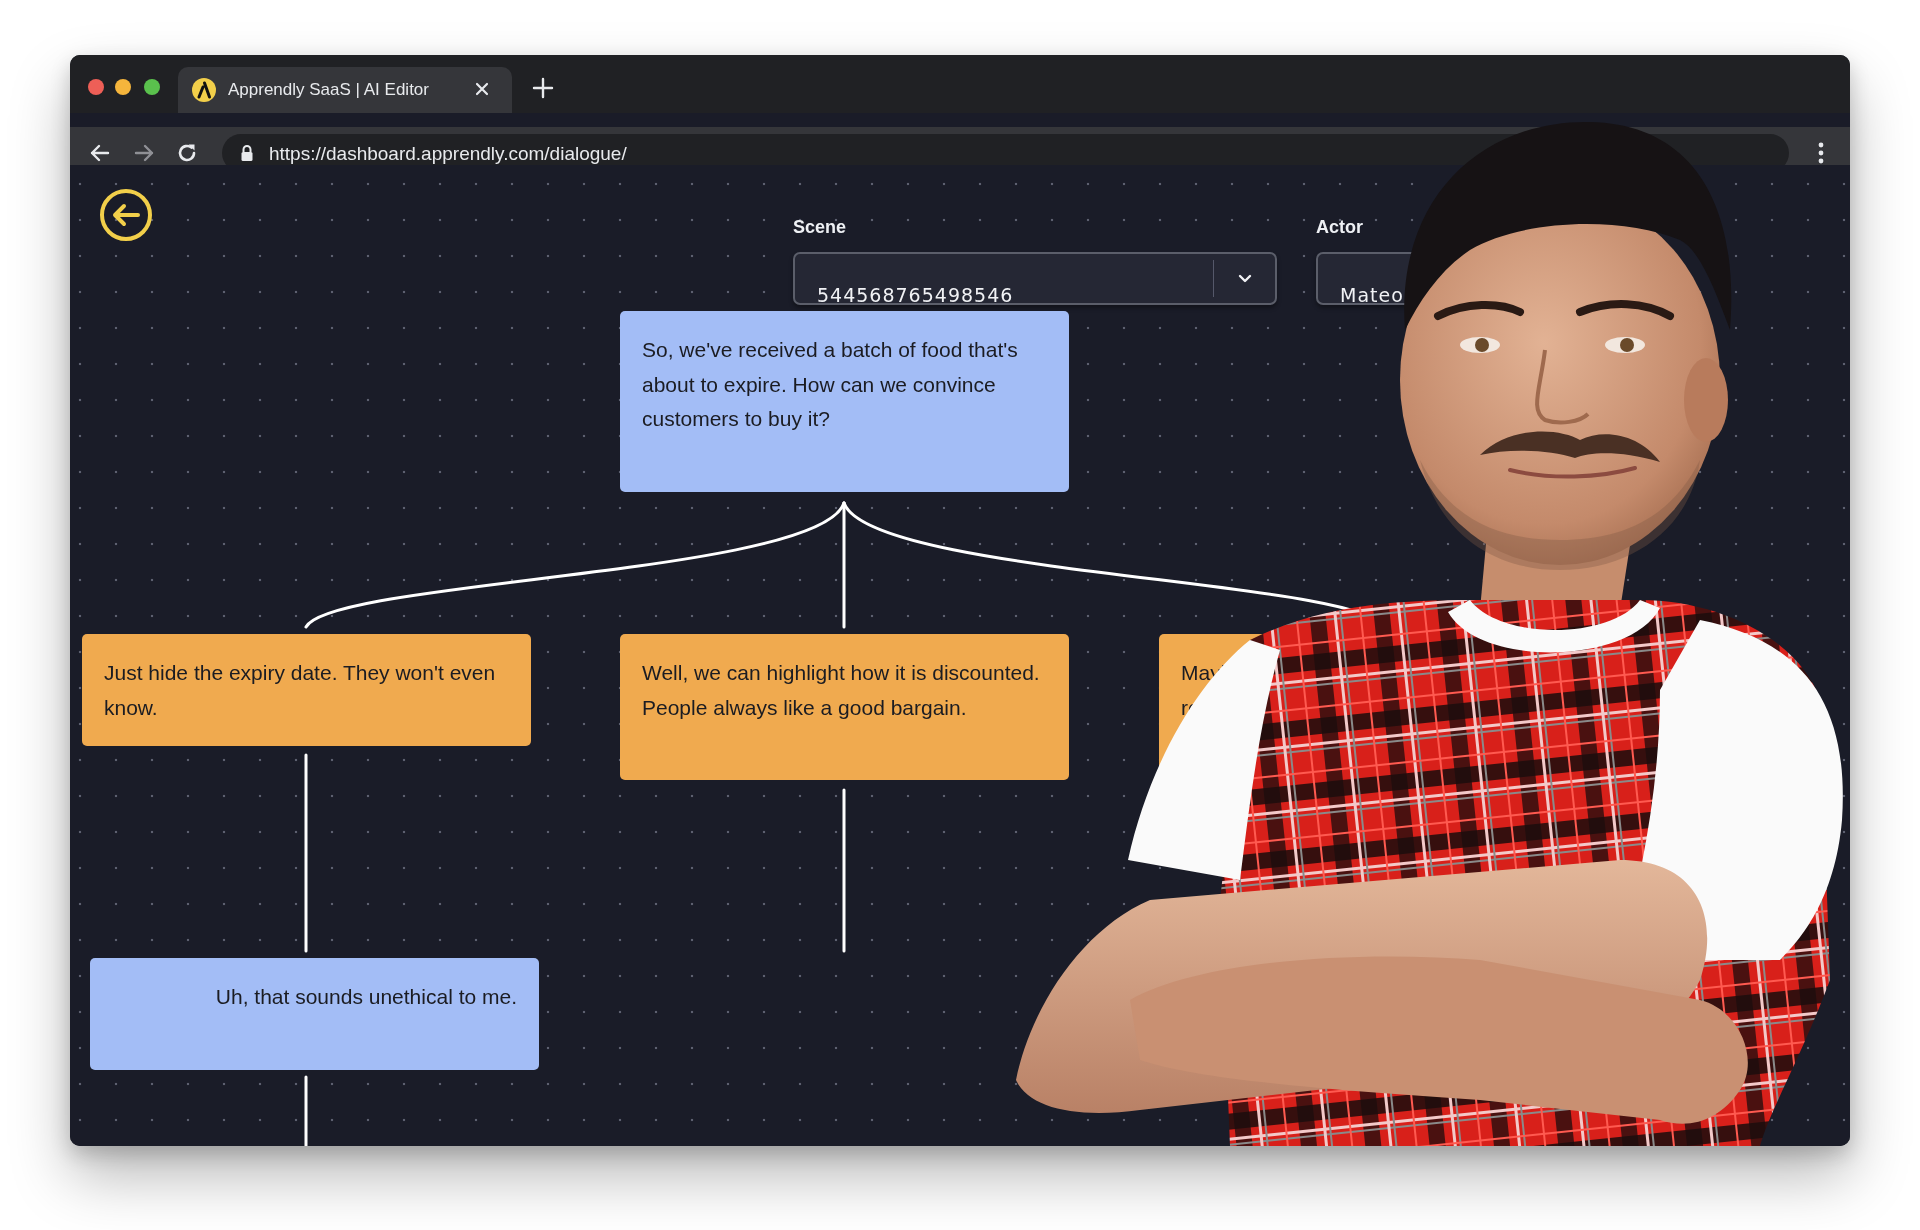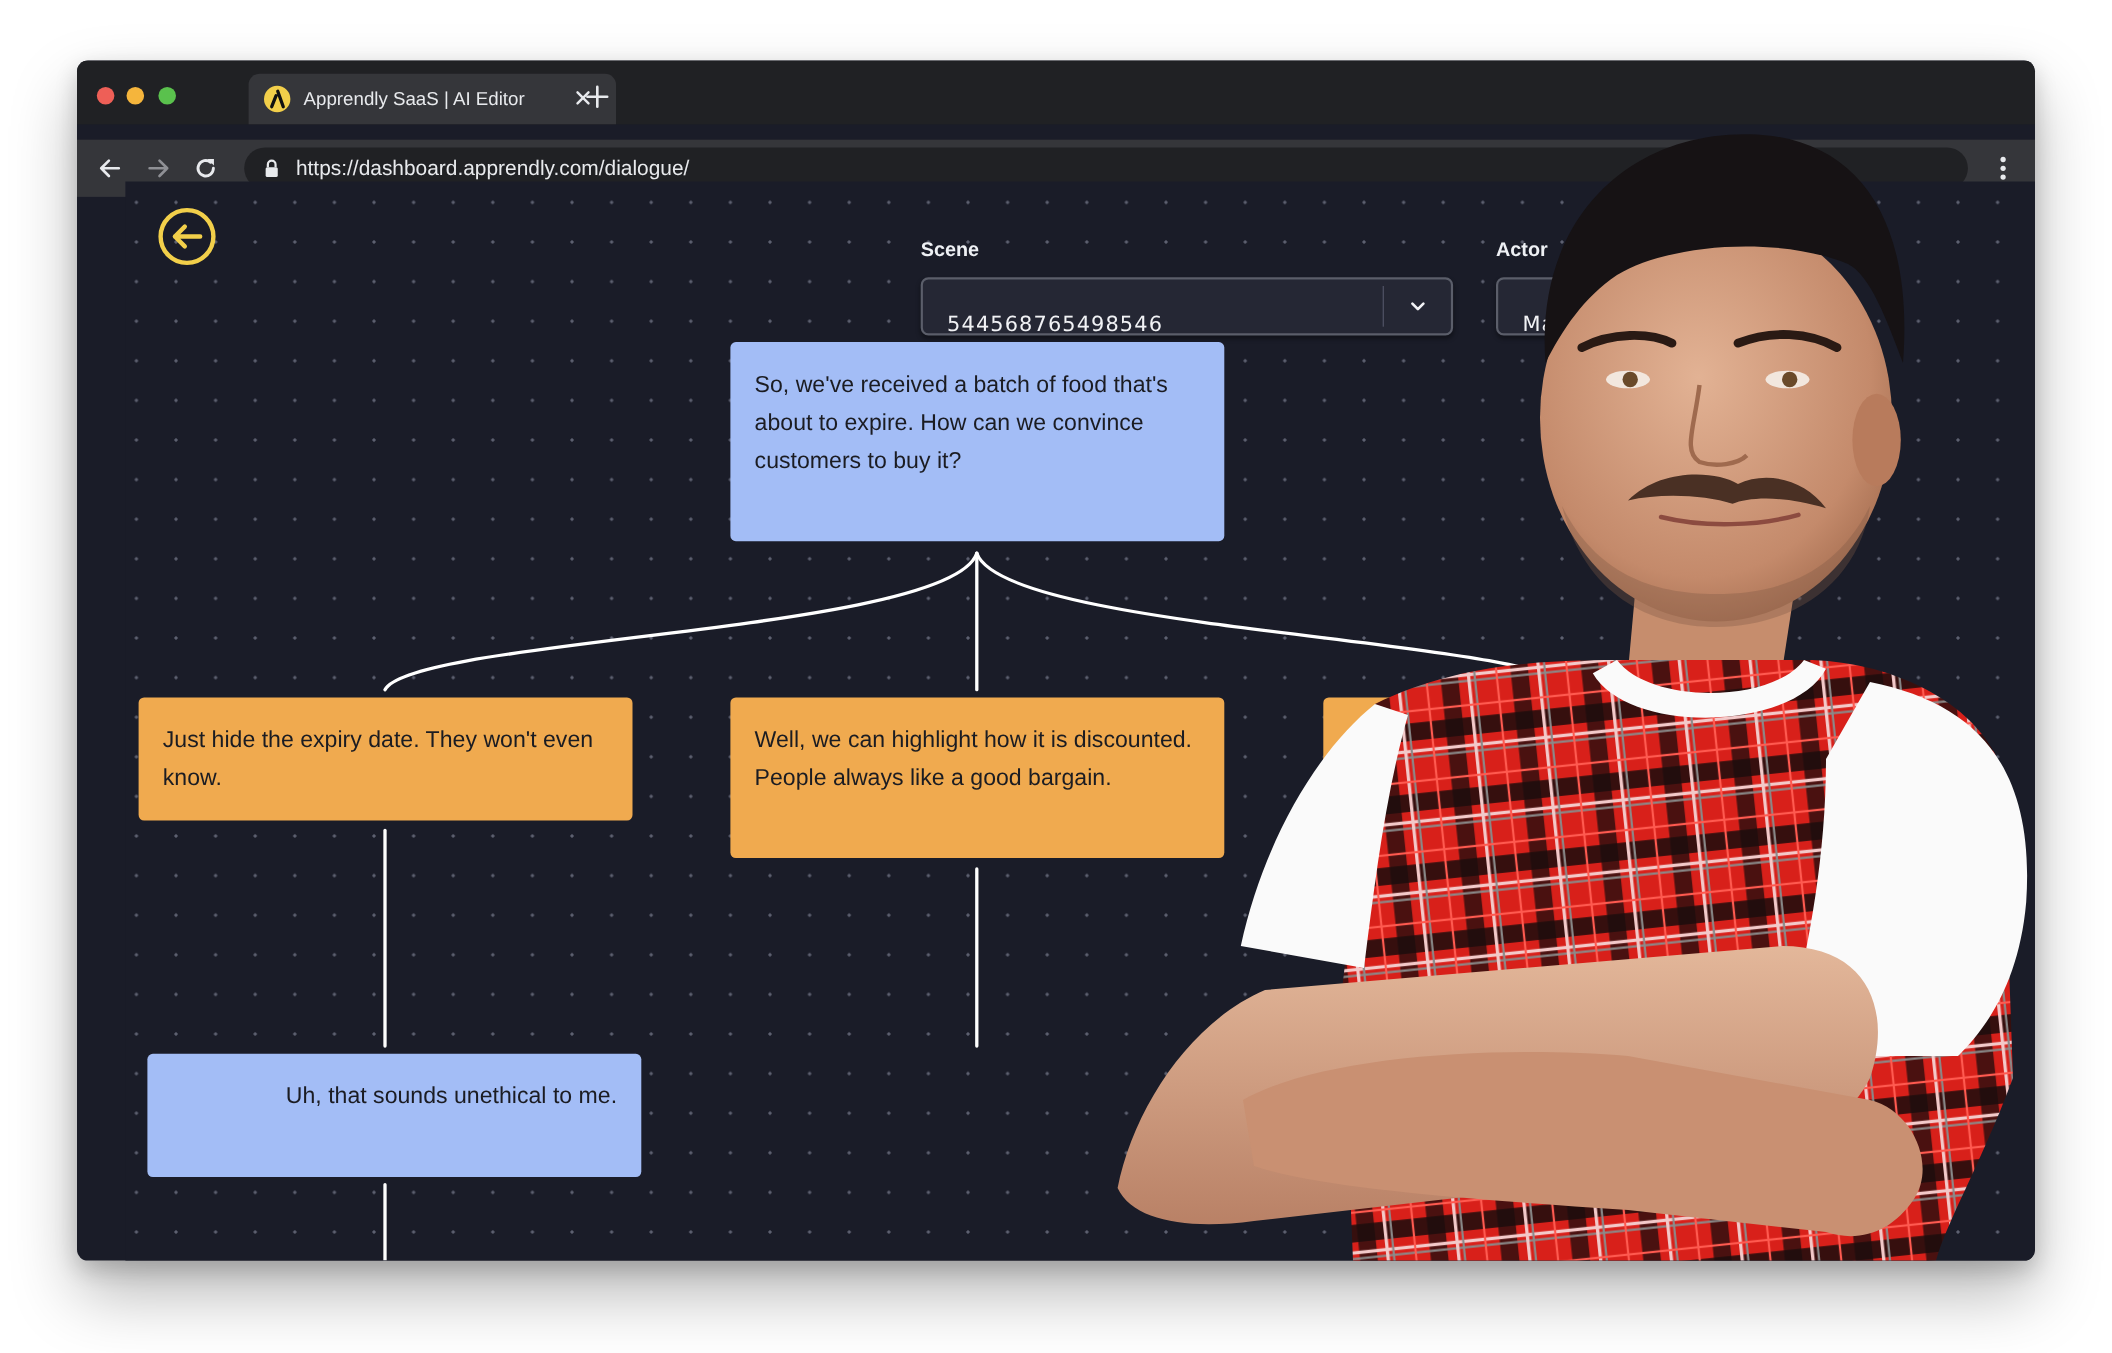--- a/index.html
+++ b/index.html
@@ -13,21 +13,21 @@
     border-radius: 10px; overflow: hidden; background: #1a1c28;
     box-shadow: 0 30px 60px rgba(0,0,0,0.28), 0 8px 20px rgba(0,0,0,0.18);
   }
   .tabbar { position: absolute; left: 0; top: 0; width: 100%; height: 58px; background: #202124; }
   .light { position: absolute; top: 24px; width: 16px; height: 16px; border-radius: 50%; }
   .light.red { left: 18px; background: #ee5f57; }
   .light.yellow { left: 45px; background: #f5b53c; }
   .light.green { left: 74px; background: #5ac14d; }
   .tab {
     position: absolute; left: 108px; top: 12px; width: 334px; height: 46px;
-    background: #35363a; border-radius: 10px 10px 0 0; margin-left: 48px;
+    background: #35363a; border-radius: 10px 10px 0 0;
   }
   .tab .favicon {
     position: absolute; left: 14px; top: 11px; width: 24px; height: 24px; border-radius: 50%;
     background: #f2cf4a;
   }
   .tab .favicon svg { position: absolute; left: 0; top: 0; }
   .tab .title {
     position: absolute; left: 50px; top: 13px; font-size: 17px; color: #e8eaed; white-space: nowrap;
   }
   .tab .close {
@@ -49,21 +49,20 @@
   }
   .urlbar .lock { position: absolute; left: 18px; top: 10px; }
   .urlbar .url { position: absolute; left: 47px; top: 9px; font-size: 19px; color: #e8eaed; white-space: nowrap; }
   .menu-dots { position: absolute; right: 24px; top: 13px; width: 10px; height: 26px; }
   .content {
     position: absolute; left: 0; top: 110px; width: 100%; height: 1045px;
     background-color: #1a1c28;
     background-image: radial-gradient(circle, #5d6070 1.3px, transparent 1.6px);
     background-size: 36px 36px;
     background-position: -8px 1px;
-    margin-left: 44px;
   }
   .back-btn {
     position: absolute; left: 29px; top: 23px; width: 54px; height: 54px;
   }
   .field-label { position: absolute; font-size: 18px; color: #eef0f4; font-weight: bold; }
   .select {
     position: absolute; height: 53px; border: 2px solid #5b5e6a; border-radius: 7px;
     background: #252734; box-sizing: border-box;
     box-shadow: 0 3px 4px rgba(0,0,0,0.35);
   }

